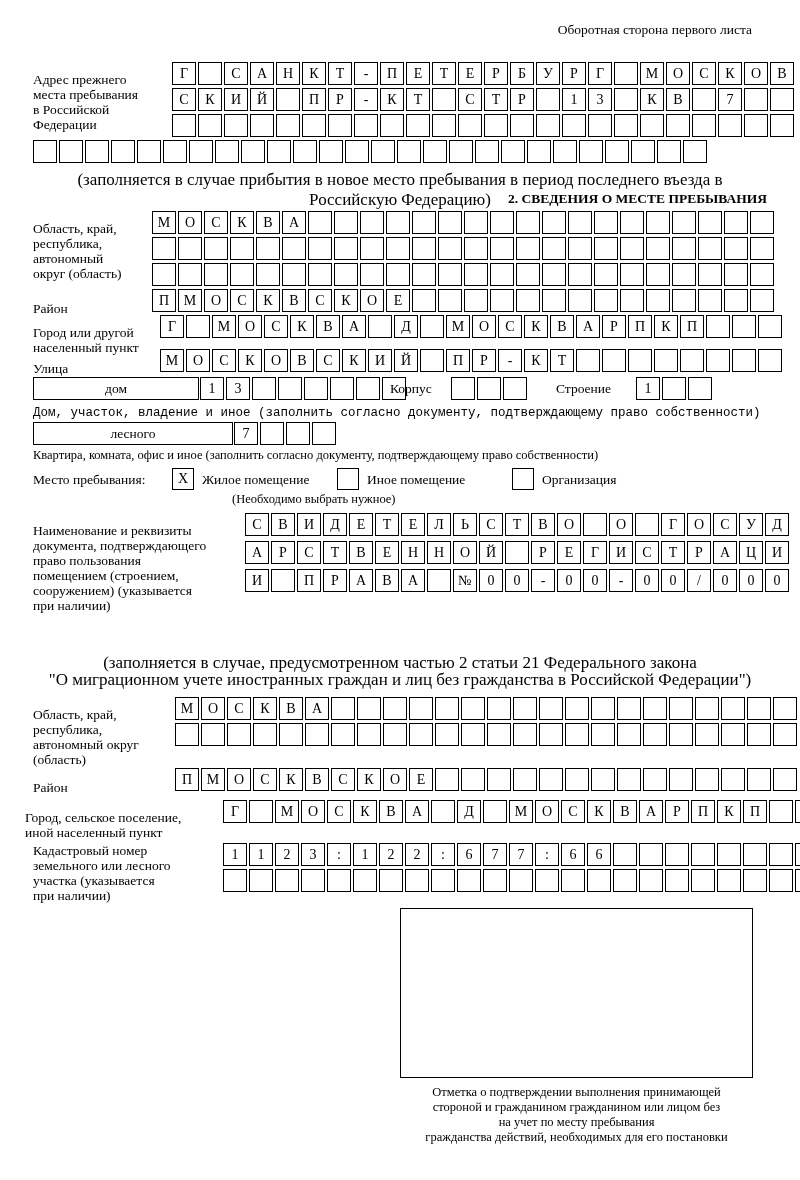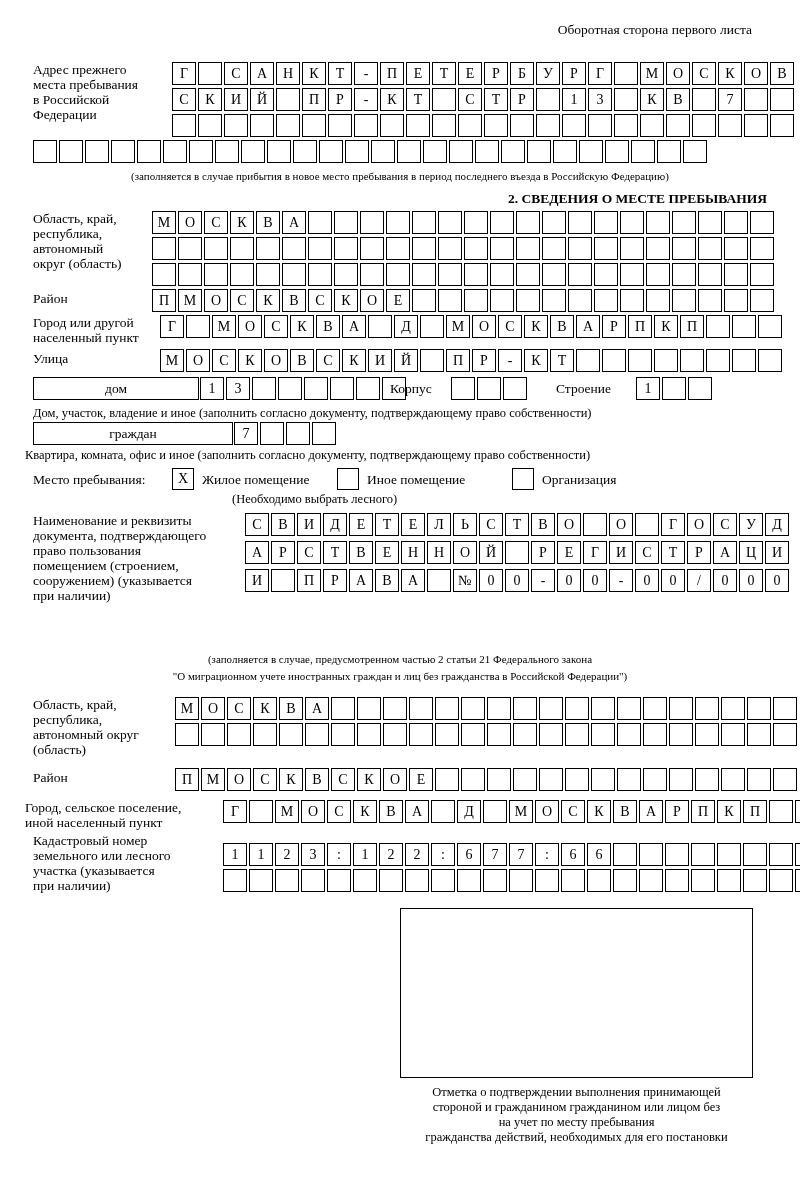--- a/index.html
+++ b/index.html
@@ -26,20 +26,21 @@
     position: absolute;
     top: 22px;
     right: 48px;
     font-size: 13.5px;
     white-space: nowrap;
   }
   .label {
     font-size: 13.5px;
     line-height: 15px;
     white-space: pre-line;
+    margin-top: 10px;
   }
   .abs { position: absolute; }
   .boxrow { display: flex; }
   .cell {
     width: 24px;
     height: 23px;
     border: 1px solid #000;
     margin-right: 2px;
     box-sizing: border-box;
     text-align: center;
@@ -48,21 +49,21 @@
     font-family: "Liberation Serif", serif;
     background: #fff;
   }
   .cell:last-child { margin-right: 0; }
   .center-title {
     text-align: right;
     font-weight: bold;
     font-size: 13.5px;
   }
   .note {
-    font-size: 11px;
+    font-size: 17px;
     text-align: center;
   }
   .small {
     font-size: 12.5px;
   }
   .wide-field {
     border: 1px solid #000;
     box-sizing: border-box;
     height: 23px;
     font-size: 13.5px;
@@ -403,41 +404,41 @@
       <div class="cell"></div>
       <div class="cell"></div>
     </div>
   <div class="abs inline-lbl" style="left:556px; top:377px;">Строение</div>
   <div class="abs boxrow" id="s2stro" style="left:636px; top:377px;">
       <div class="cell">1</div>
       <div class="cell"></div>
       <div class="cell"></div>
     </div>
 
-  <div class="abs small" style="left:33px; top:406px;">Дом, участок, владение и иное (заполнить согласно документу, подтверждающему право собственности)</div>
-
-  <div class="abs wide-field" style="left:33px; top:422px; width:200px;">граждан</div>
+  <div class="abs small" style="left:33px; top:406px;font-family:Liberation Mono, monospace;">Дом, участок, владение и иное (заполнить согласно документу, подтверждающему право собственности)</div>
+
+  <div class="abs wide-field" style="left:33px; top:422px; width:200px;">лесного</div>
   <div class="abs boxrow" id="s2kv" style="left:234px; top:422px;">
       <div class="cell">7</div>
       <div class="cell"></div>
       <div class="cell"></div>
       <div class="cell"></div>
     </div>
-  <div class="abs small" style="left:25px; top:448px;font-family:Liberation Serif, serif;">Квартира, комната, офис и иное (заполнить согласно документу, подтверждающему право собственности)</div>
+  <div class="abs small" style="left:33px; top:448px;font-family:Liberation Serif, serif;">Квартира, комната, офис и иное (заполнить согласно документу, подтверждающему право собственности)</div>
 
   <div class="abs inline-lbl" style="left:33px; top:468px;text-align:center;">Место пребывания:</div>
   <div class="abs" id="placeopts" style="left:172px; top:468px; height:24px;">
       <span class="checkbox" style="position: absolute; left: 0px; top: 0px;">X</span>
       <span class="inline-lbl" style="position: absolute; left: 30px; top: 0px; white-space: nowrap;">Жилое помещение</span>
       <span class="checkbox" style="position: absolute; left: 165px; top: 0px;"></span>
       <span class="inline-lbl" style="position: absolute; left: 195px; top: 0px; white-space: nowrap;">Иное помещение</span>
       <span class="checkbox" style="position: absolute; left: 340px; top: 0px;"></span>
       <span class="inline-lbl" style="position: absolute; left: 370px; top: 0px; white-space: nowrap;">Организация</span>
     </div>
-  <div class="abs small" style="left:232px; top:492px;">(Необходимо выбрать лесного)</div>
+  <div class="abs small" style="left:232px; top:492px;">(Необходимо выбрать нужное)</div>
 
   <div class="abs label" style="left:33px; top:513px; width:210px;">Наименование и реквизиты
 документа, подтверждающего
 право пользования
 помещением (строением,
 сооружением) (указывается
 при наличии)</div>
   <div class="abs boxrow" id="s2doc0" style="left:245px; top:513px;">
       <div class="cell" style="width: 24px;">С</div>
       <div class="cell" style="width: 24px;">В</div>

